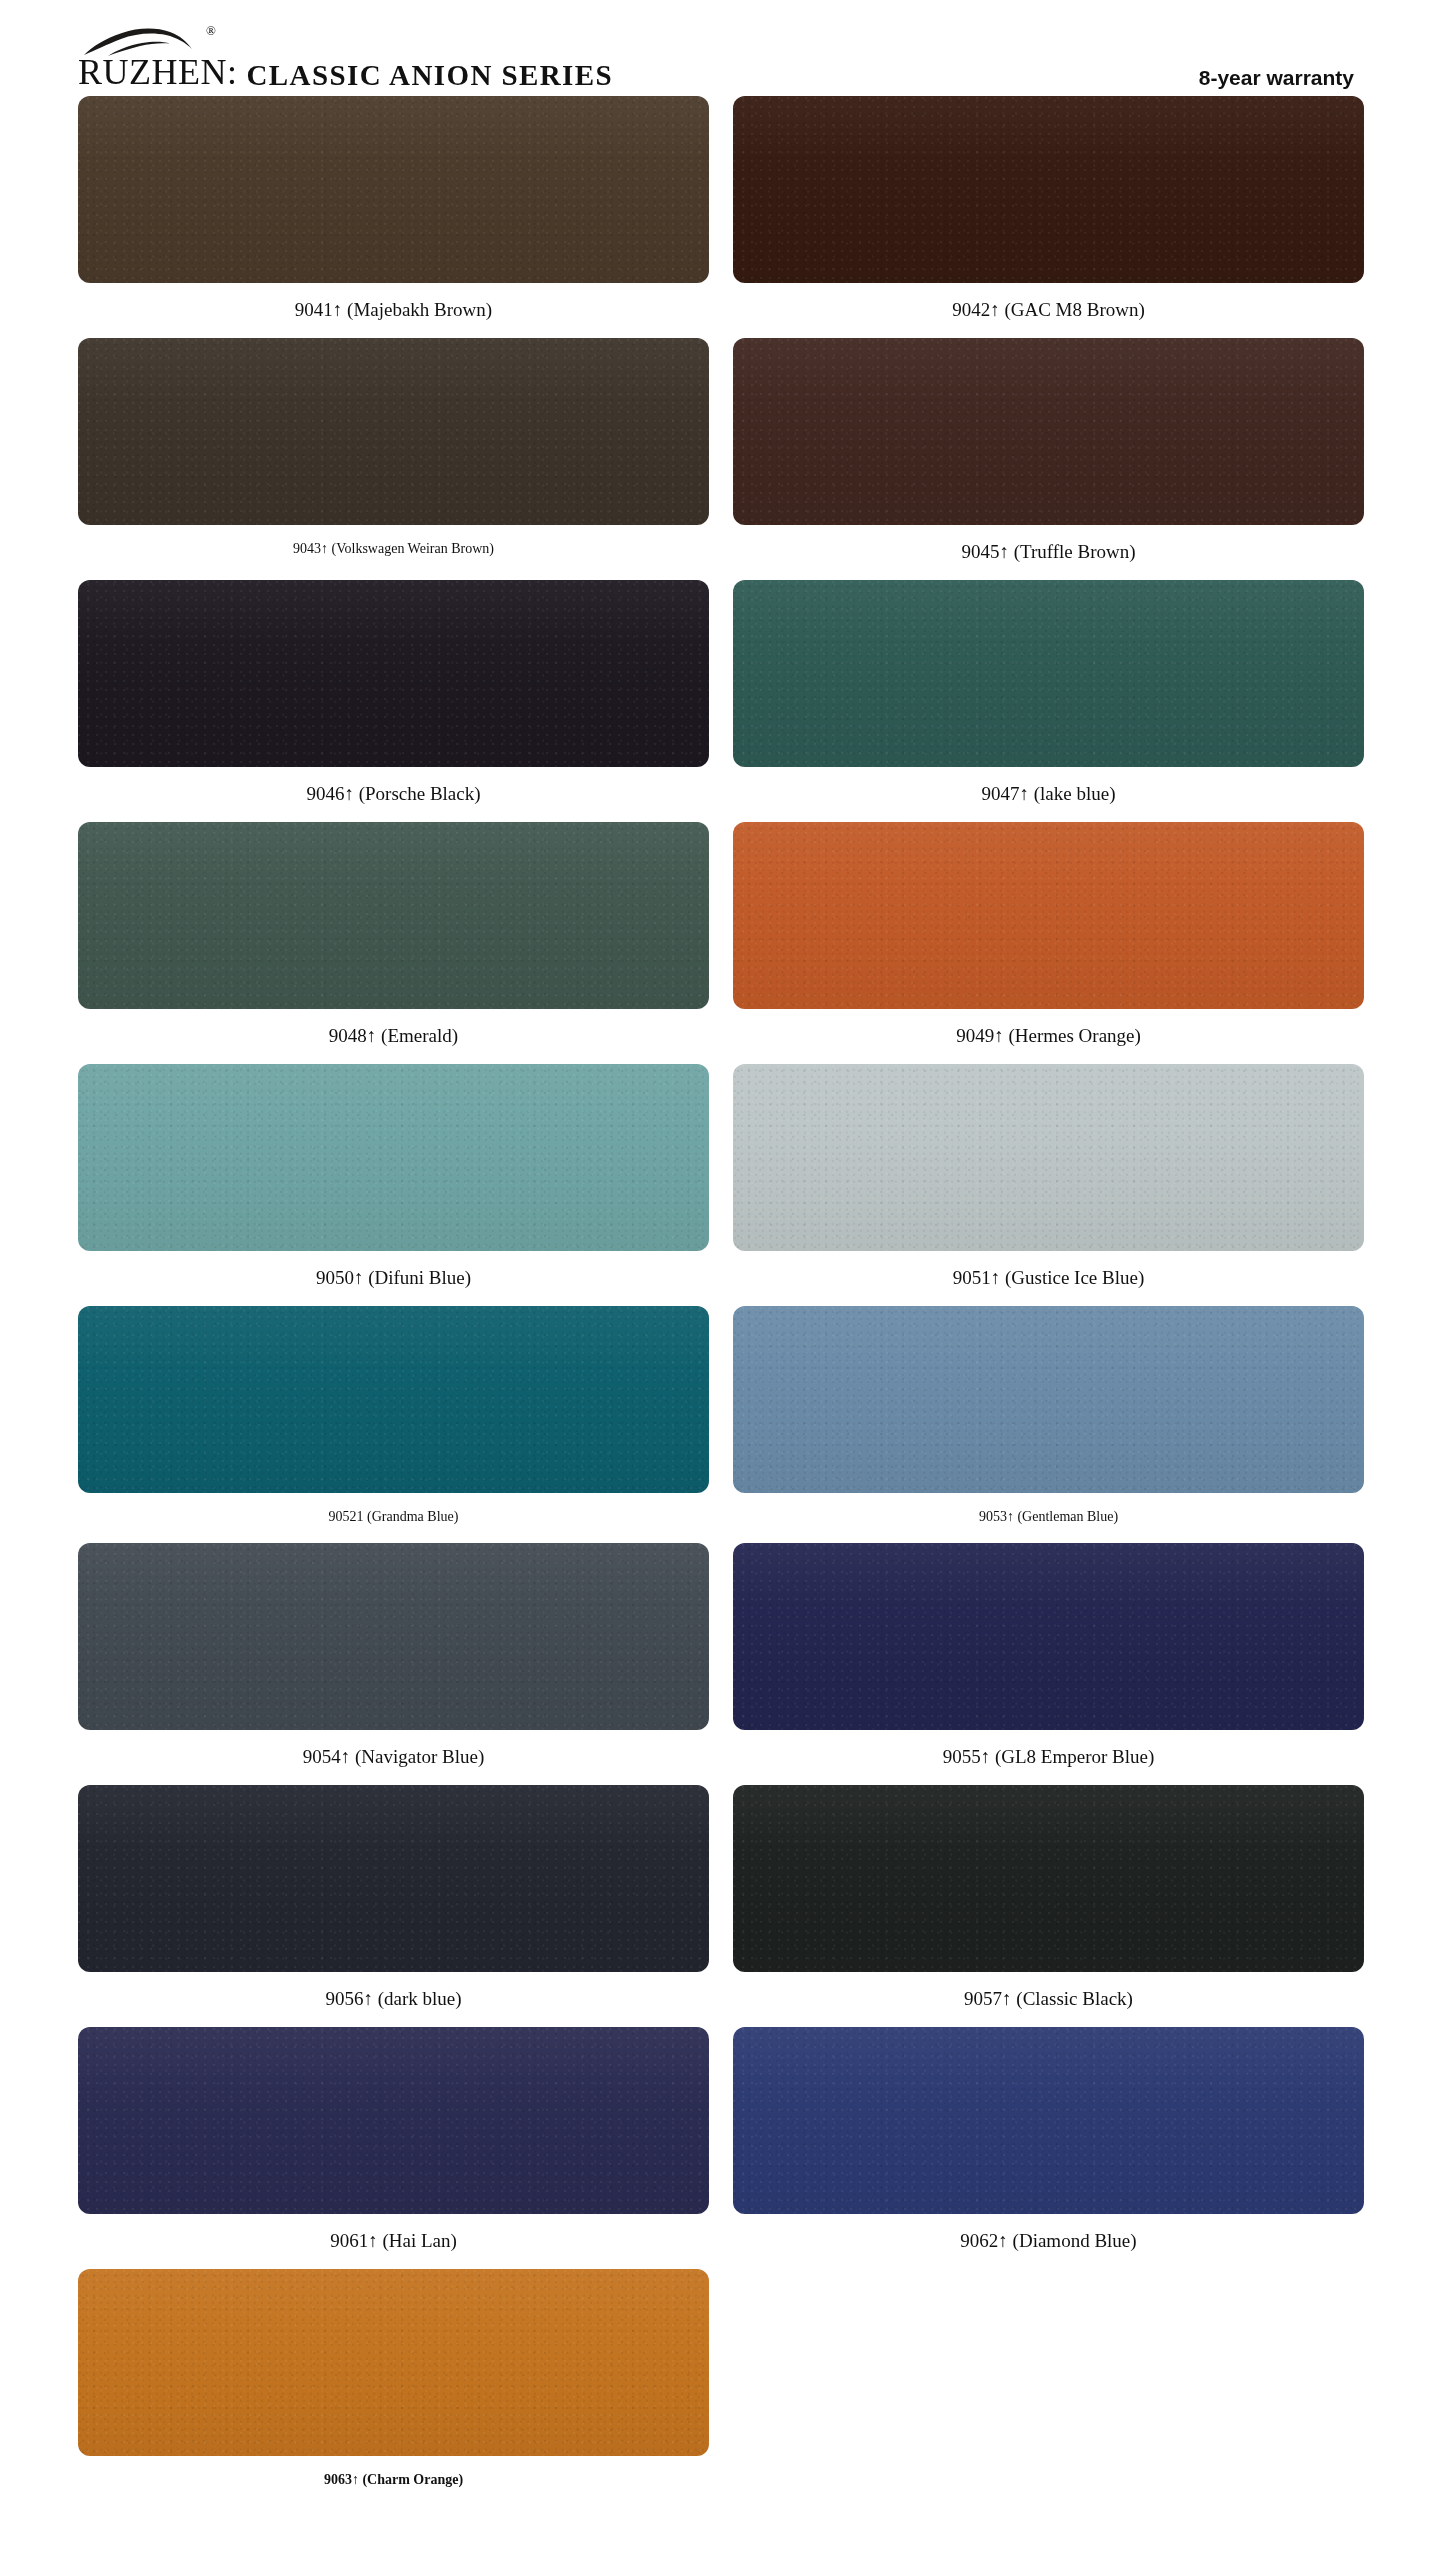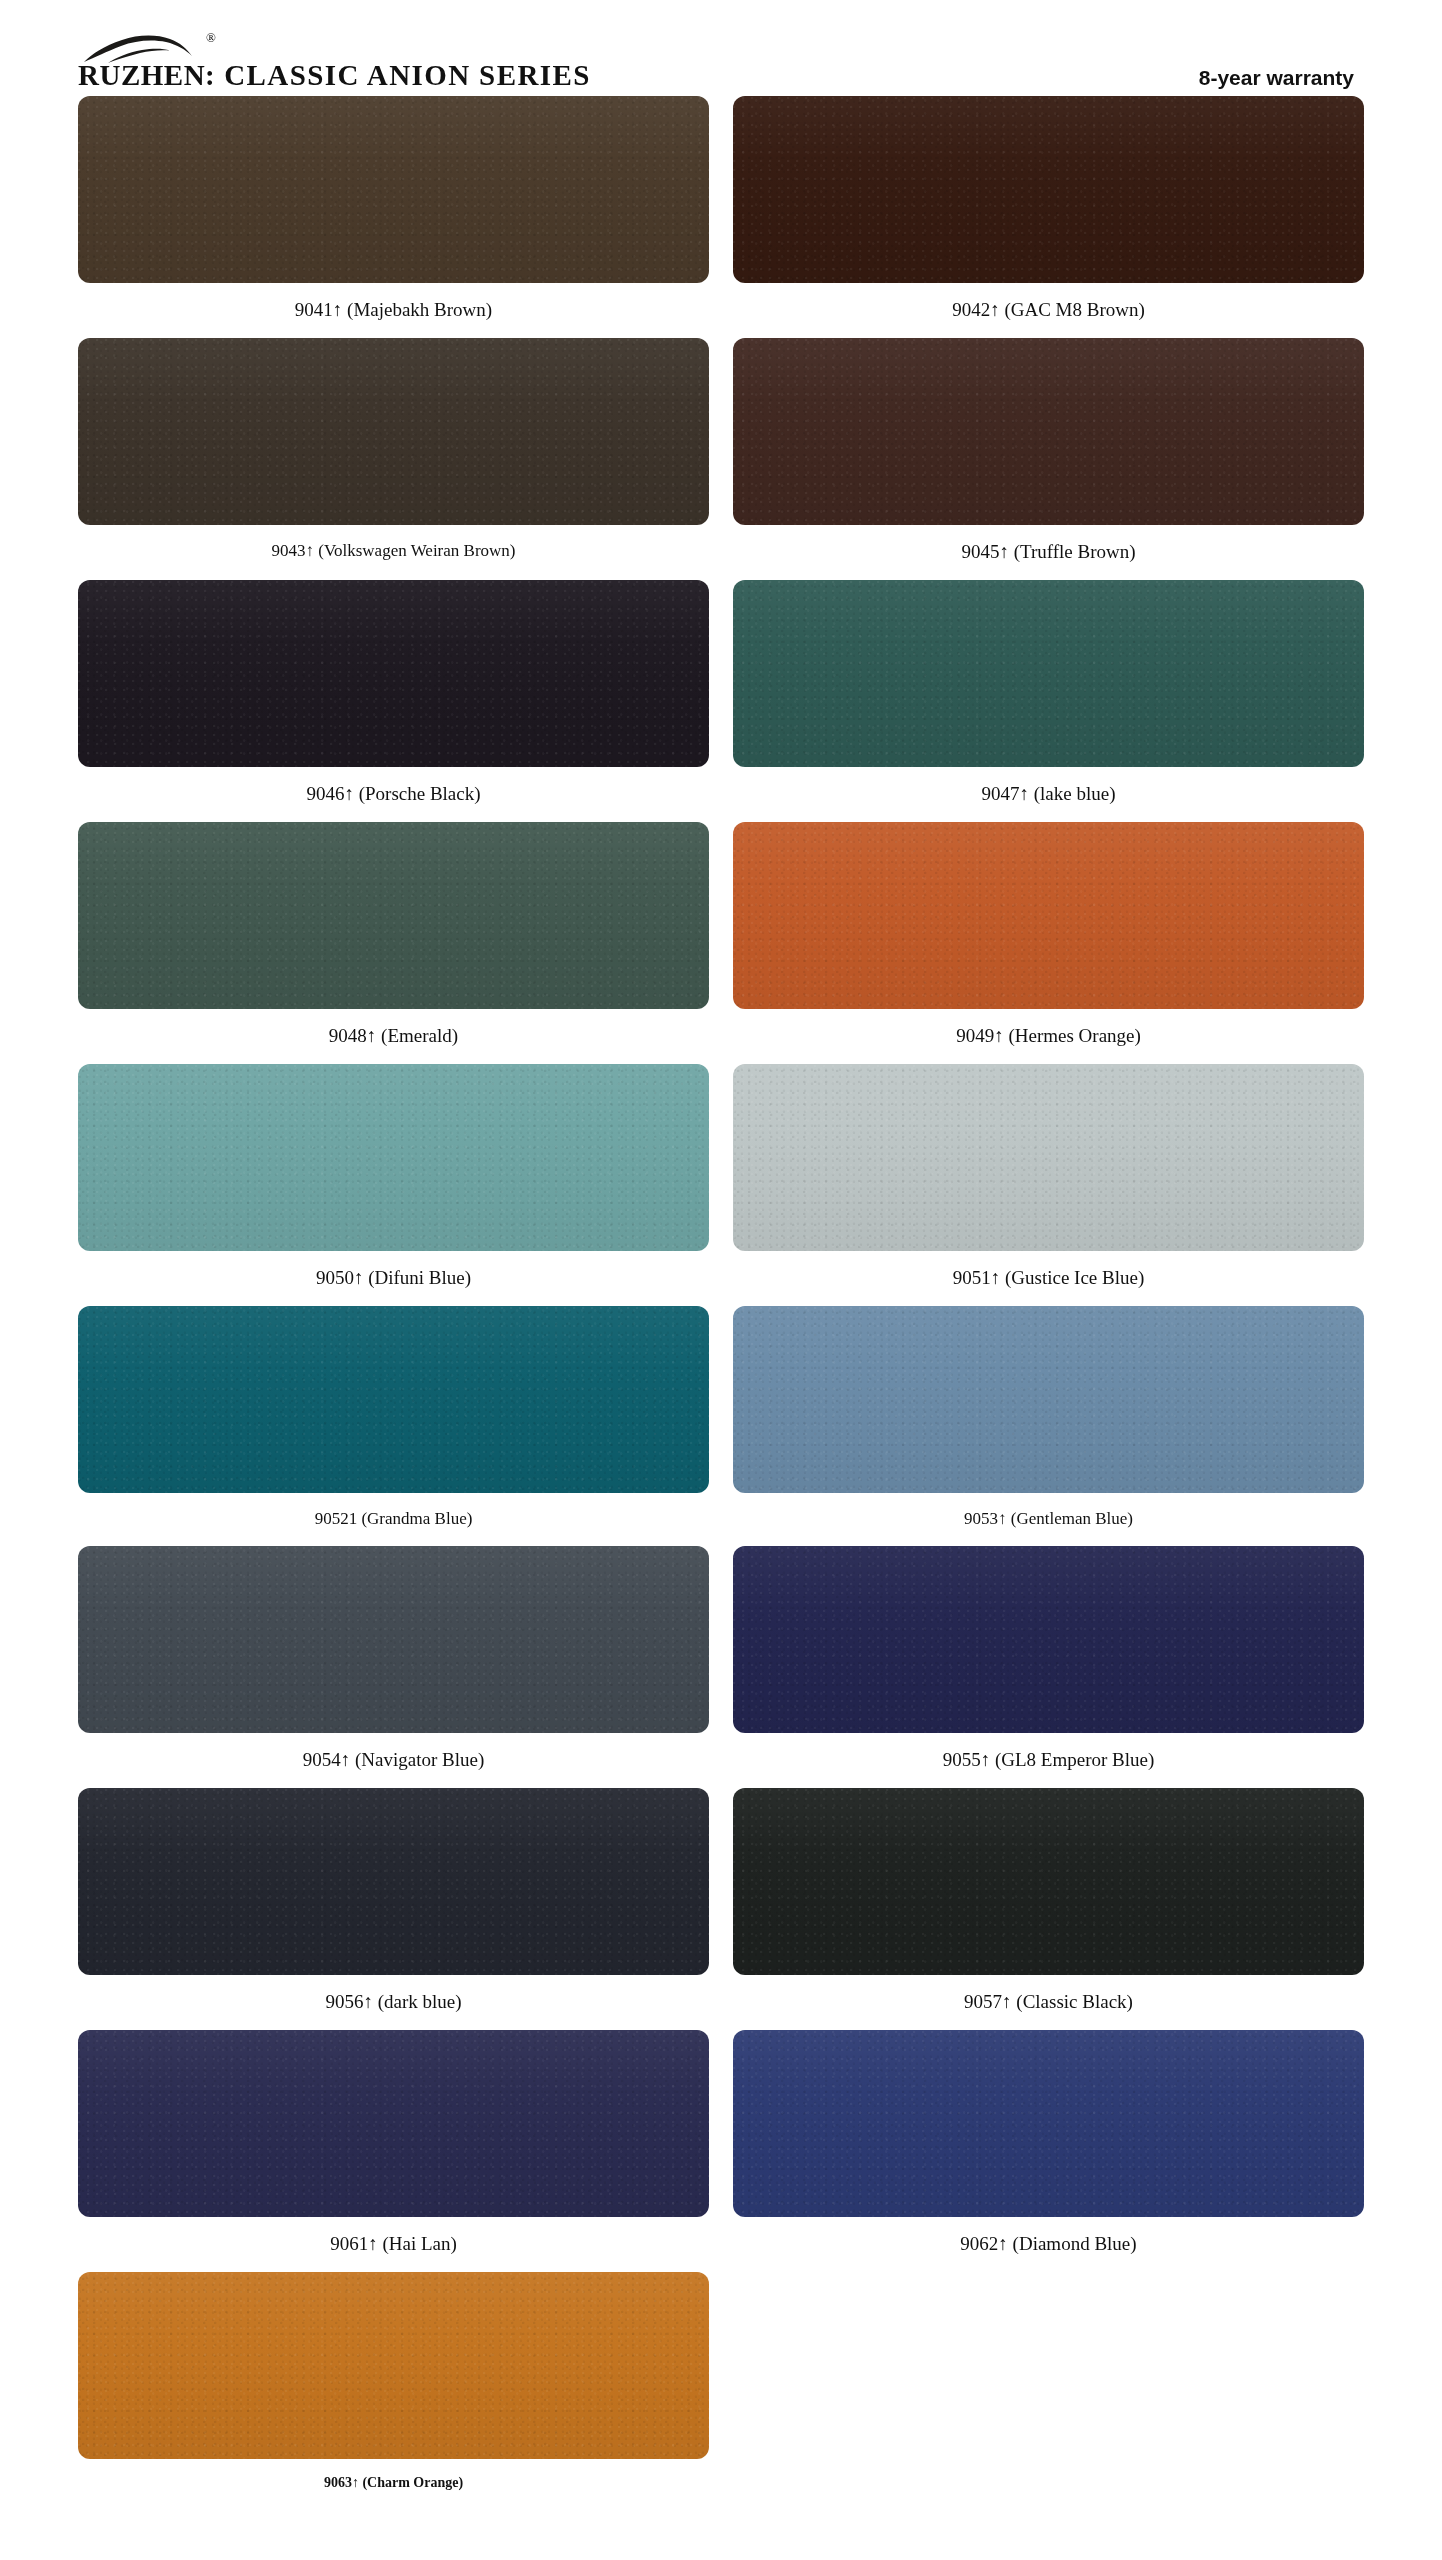--- a/index.html
+++ b/index.html
@@ -41,22 +41,22 @@
   }
   .logo-reg {
     position: absolute;
     left: 128px;
     top: -30px;
     font-size: 13px;
     line-height: 1;
     font-family: "Liberation Serif", serif;
   }
   .brand-name {
-    font-size: 29px;
-    font-weight: bold;
+    font-size: 36px;
+    font-weight: normal;
     letter-spacing: 0.5px;
     line-height: 1;
     white-space: nowrap;
   }
   .brand-title {
     font-size: 29px;
     font-weight: bold;
     line-height: 1;
     white-space: nowrap;
     margin-left: 9px;
@@ -109,21 +109,21 @@
     pointer-events: none;
   }
   .label {
     font-size: 19px;
     line-height: 1;
     padding-top: 17px;
     padding-bottom: 19px;
     white-space: nowrap;
     text-align: center;
   }
-  .label.small { font-size: 17px; }
+  .label.small { font-size: 14px; }
   .label.bold  { font-weight: bold; font-size: 14px; }
   .arrow { font-weight: bold; }
 </style>
 </head>
 <body>
 
 <div class="header">
 
   <div class="brand-block">
     <span class="logo-mark">

